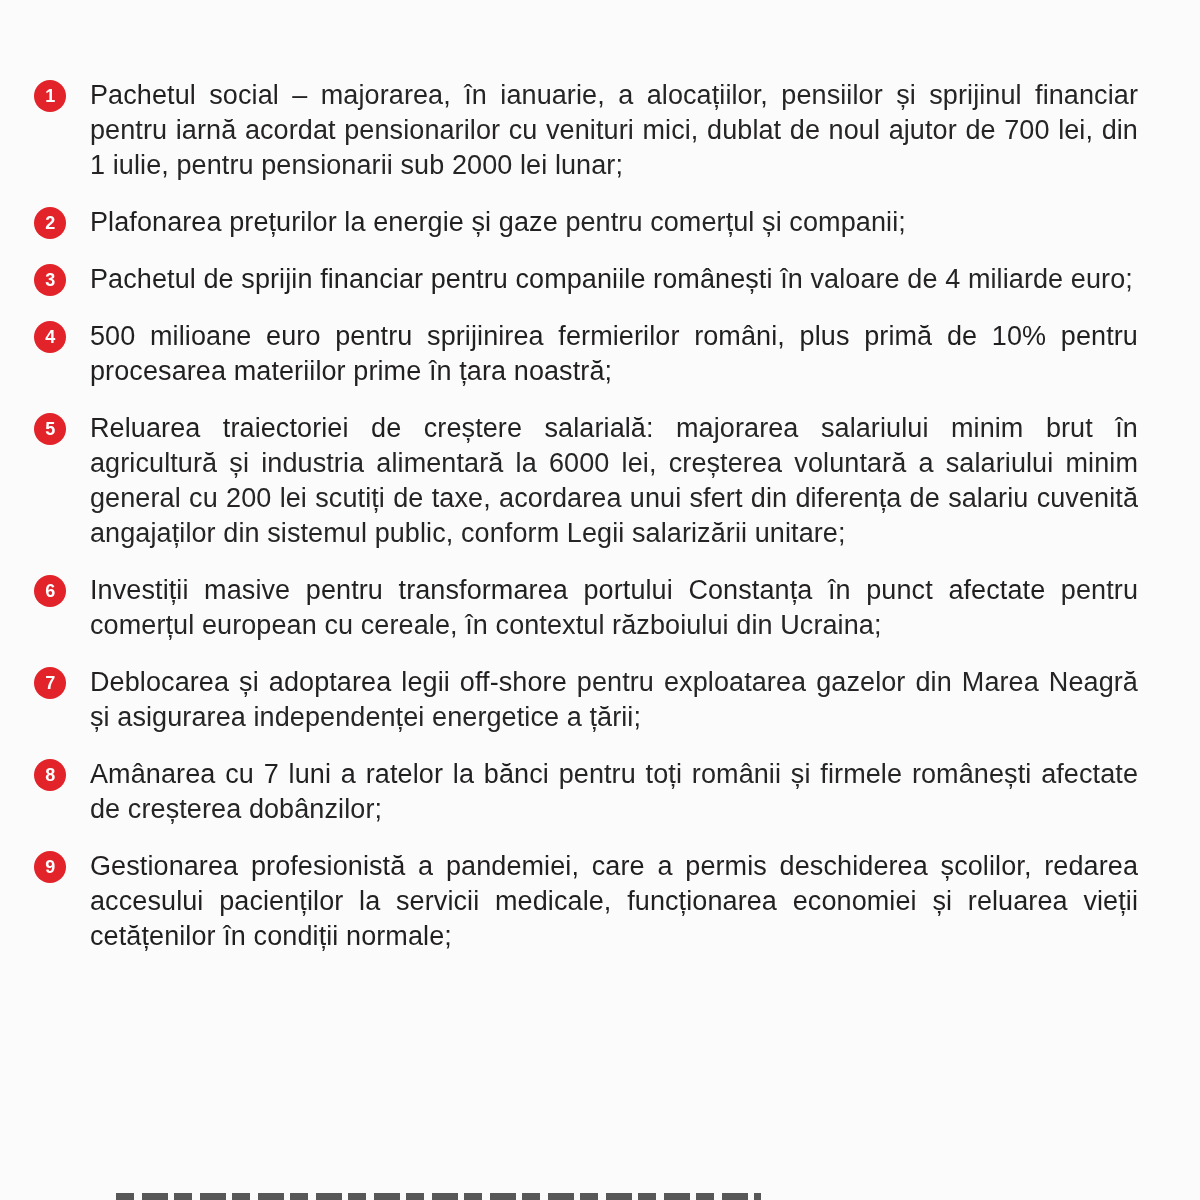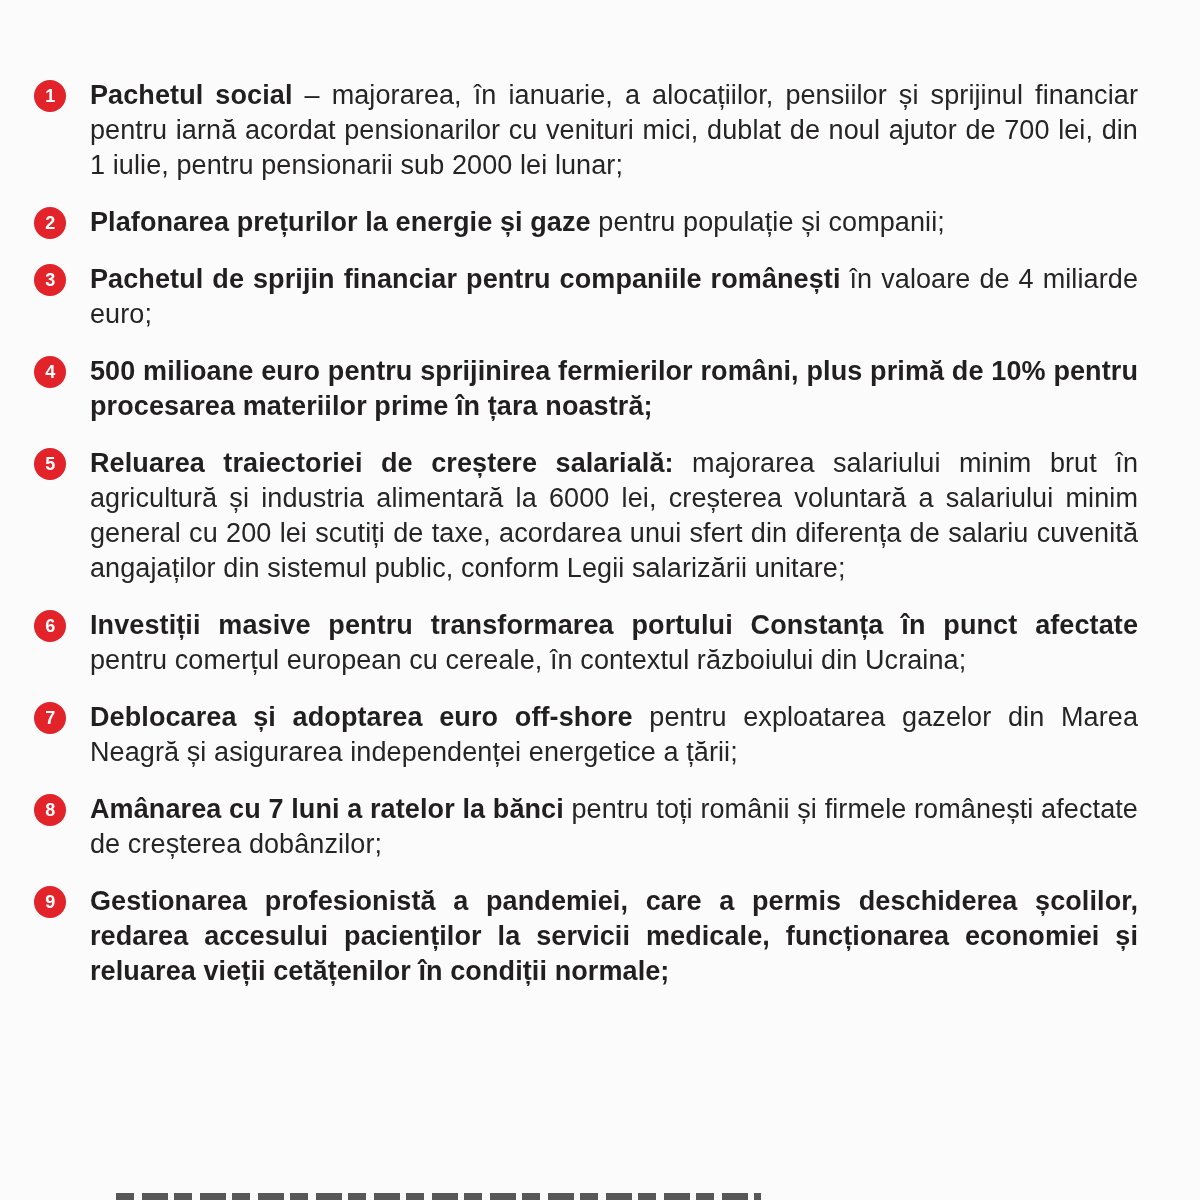--- a/index.html
+++ b/index.html
@@ -46,21 +46,21 @@
   .item-text {
     margin-left: 24px;
     width: 1048px;
     font-size: 27px;
     line-height: 35px;
     color: #262424;
     text-align: justify;
     letter-spacing: 0.1px;
   }
 
-  .item-text b { font-weight: 700; color: #221f20; }
+  .item-text b { font-weight: 400; color: #221f20; }
 
   
   .crop-strip {
     position: absolute;
     left: 116px;
     bottom: 0;
     width: 645px;
     height: 7px;
     background: repeating-linear-gradient(
       90deg,
@@ -78,21 +78,21 @@
 <div class="page">
   <ol class="list">
 
     <li class="item">
       <div class="badge">1</div>
       <p class="item-text"><b>Pachetul social</b><span> – majorarea, în ianuarie, a alocațiilor, pensiilor și sprijinul financiar pentru iarnă acordat pensionarilor cu venituri mici, dublat de noul ajutor de 700 lei, din 1 iulie, pentru pensionarii sub 2000 lei lunar;</span></p>
     </li>
 
     <li class="item">
       <div class="badge">2</div>
-      <p class="item-text"><b>Plafonarea prețurilor la energie și gaze</b><span> pentru populație și companii;</span></p>
+      <p class="item-text"><b>Plafonarea prețurilor la energie și gaze</b><span> pentru comerțul și companii;</span></p>
     </li>
 
     <li class="item">
       <div class="badge">3</div>
       <p class="item-text"><b>Pachetul de sprijin financiar pentru companiile românești</b><span> în valoare de 4 miliarde euro;</span></p>
     </li>
 
     <li class="item">
       <div class="badge">4</div>
       <p class="item-text"><b>500 milioane euro pentru sprijinirea fermierilor români, plus primă de 10% pentru procesarea materiilor prime în țara noastră;</b><span></span></p>
@@ -103,21 +103,21 @@
       <p class="item-text"><b>Reluarea traiectoriei de creștere salarială:</b><span> majorarea salariului minim brut în agricultură și industria alimentară la 6000 lei, creșterea voluntară a salariului minim general cu 200 lei scutiți de taxe, acordarea unui sfert din diferența de salariu cuvenită angajaților din sistemul public, conform Legii salarizării unitare;</span></p>
     </li>
 
     <li class="item">
       <div class="badge">6</div>
       <p class="item-text"><b>Investiții masive pentru transformarea portului Constanța în punct afectate</b><span> pentru comerțul european cu cereale, în contextul războiului din Ucraina;</span></p>
     </li>
 
     <li class="item">
       <div class="badge">7</div>
-      <p class="item-text"><b>Deblocarea și adoptarea euro off-shore</b><span> pentru exploatarea gazelor din Marea Neagră și asigurarea independenței energetice a țării;</span></p>
+      <p class="item-text"><b>Deblocarea și adoptarea legii off-shore</b><span> pentru exploatarea gazelor din Marea Neagră și asigurarea independenței energetice a țării;</span></p>
     </li>
 
     <li class="item">
       <div class="badge">8</div>
       <p class="item-text"><b>Amânarea cu 7 luni a ratelor la bănci</b><span> pentru toți românii și firmele românești afectate de creșterea dobânzilor;</span></p>
     </li>
 
     <li class="item">
       <div class="badge">9</div>
       <p class="item-text"><b>Gestionarea profesionistă a pandemiei, care a permis deschiderea școlilor, redarea accesului pacienților la servicii medicale, funcționarea economiei și reluarea vieții cetățenilor în condiții normale;</b><span></span></p>

